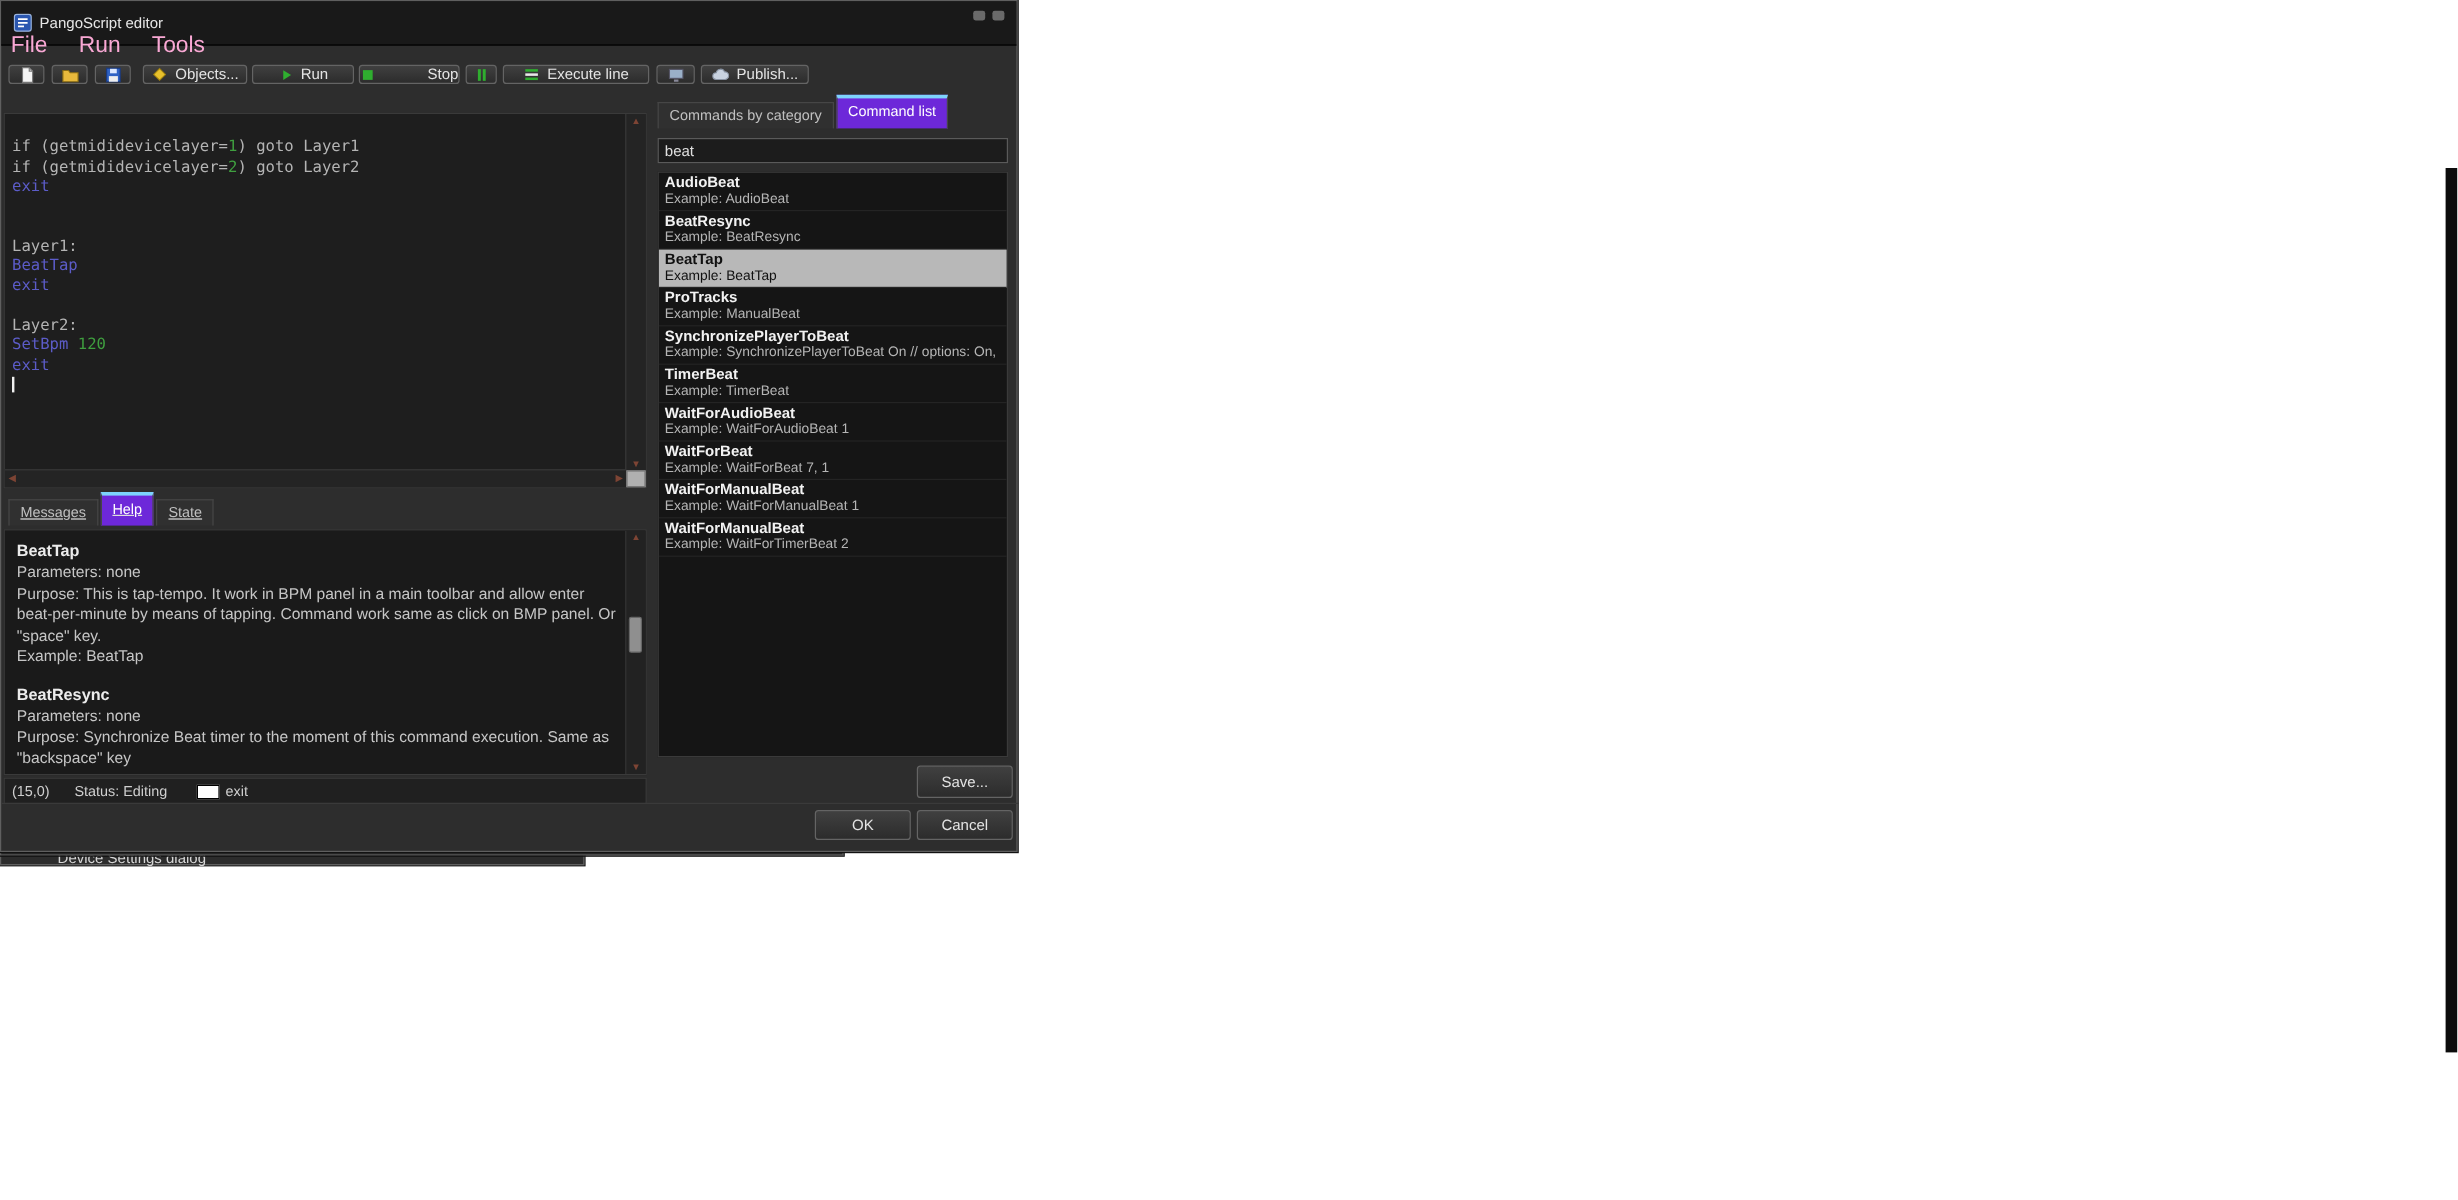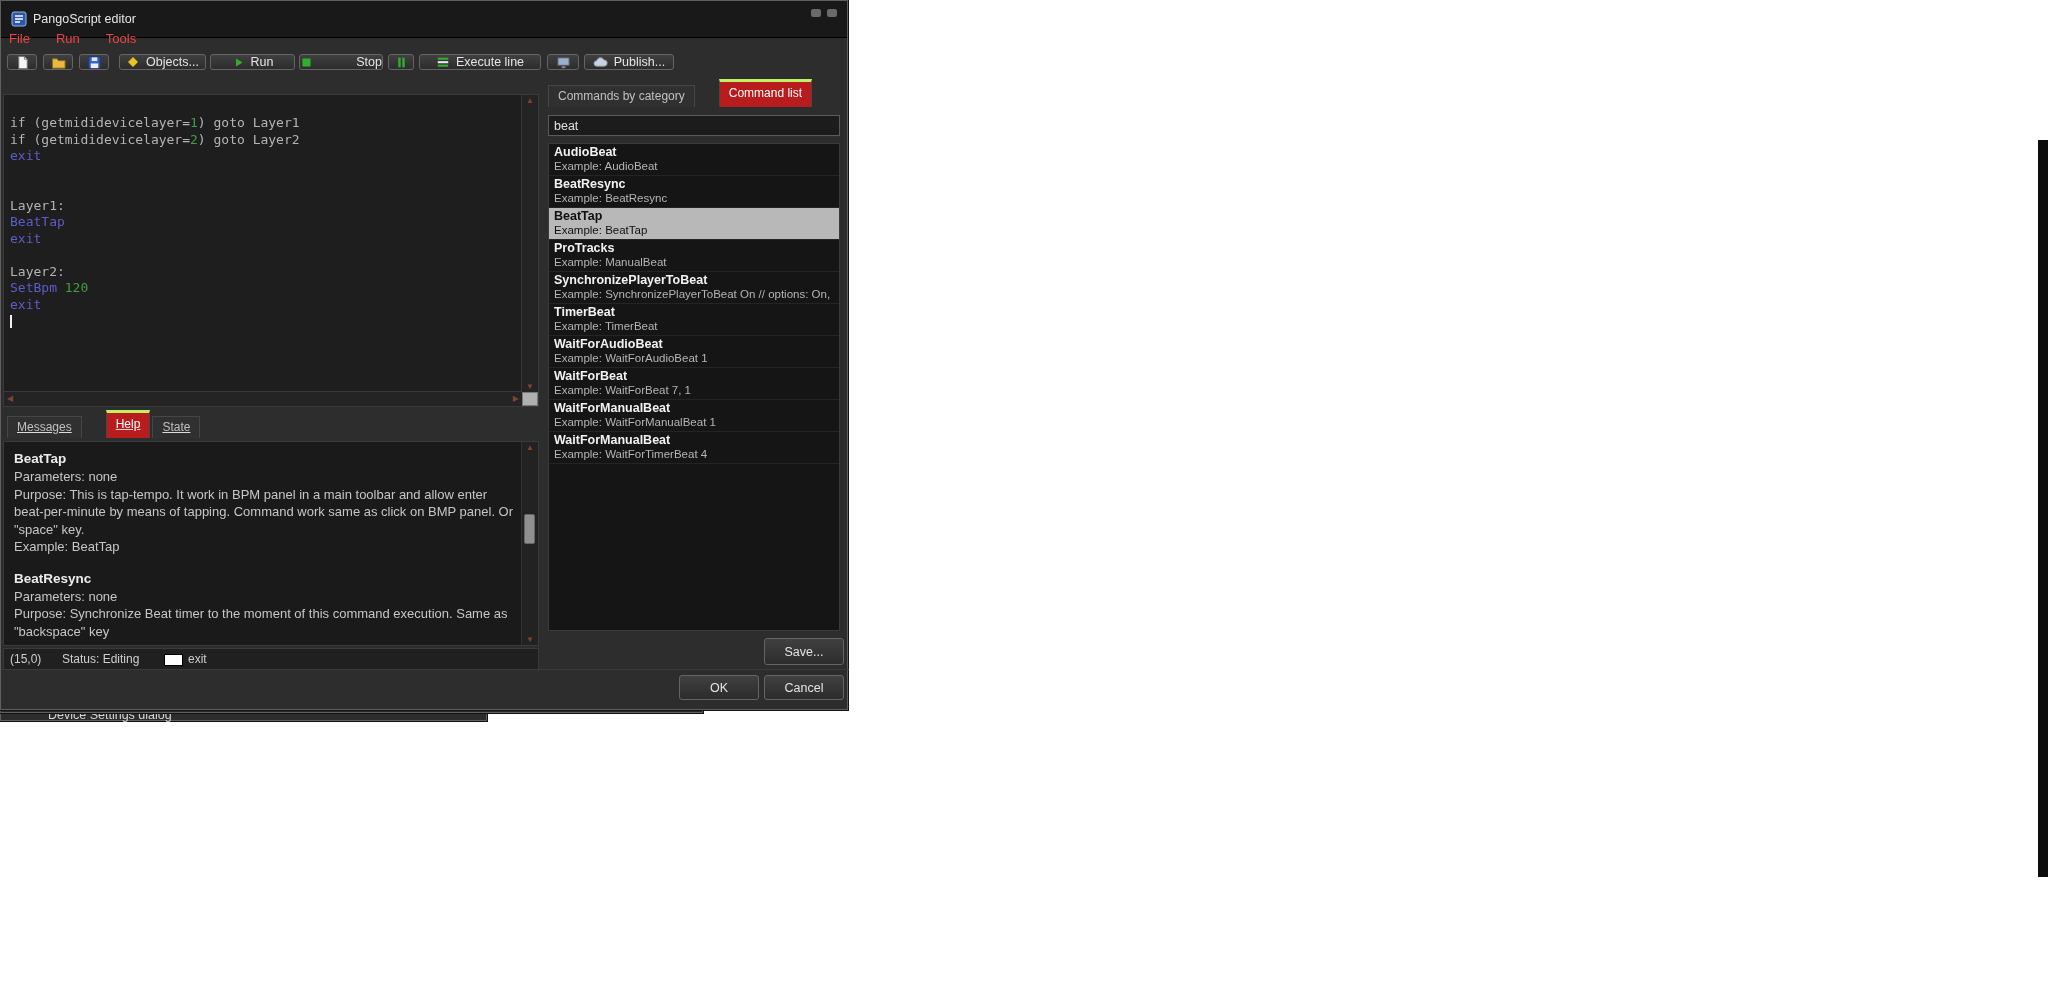--- a/index.html
+++ b/index.html
@@ -7,21 +7,21 @@
           font-family:"Liberation Sans",sans-serif;color:#ddd;font-size:13px;}
   .win{position:absolute;background:#2c2c2c;border:1px solid #5f5f5f;outline:1px solid #121212;box-sizing:border-box;}
   .titlebar{position:absolute;left:0;top:0;right:0;height:37px;background:#191919;border-bottom:1px solid #000;
             display:flex;align-items:center;padding:0 10px;box-sizing:border-box;font-size:12.5px;}
   .btn{position:absolute;display:flex;align-items:center;justify-content:center;gap:6px;
        background:linear-gradient(#404040,#2c2c2c);border:1px solid #646464;border-radius:3px;
        color:#e4e4e4;font-size:12.5px;box-sizing:border-box;cursor:default;}
   .tabs{position:absolute;display:flex;align-items:flex-end;height:27px;}
   .tab{height:21px;line-height:21px;padding:0 9px;background:#303030;border:1px solid #464646;border-bottom:none;
        color:#c0c0c0;font-size:12px;margin-right:2px;white-space:nowrap;}
-  .tab.active{height:25px;line-height:23px;background:#b91c1c;color:#ffffff;border-top:3px solid #bef264;margin-left:22px;}
+  .tab.active{height:25px;line-height:23px;background:#6d28d9;color:#ffffff;border-top:3px solid #7dd3fc;}
   .icon{display:inline-block;vertical-align:middle;}
   .sep-line{position:absolute;height:1px;background:#3a3a3a;}
   
   .win-left{left:0;top:137;width:487px;height:721px;}
   .win-left .titlebar span{color:#686868;}
   .tool-big{position:absolute;width:66px;height:44px;display:flex;flex-direction:column;align-items:center;justify-content:center;
             gap:2px;background:#2f2f2f;border:1px solid #5e5e5e;font-size:12px;color:#e0e0e0;box-sizing:border-box;}
   .lw-items{position:absolute;left:22px;top:126px;width:448px;display:flex;flex-direction:column;gap:7px;}
   .lw-item{position:relative;height:60px;background:#1d1d1d;border:1px solid #111;box-sizing:border-box;}
   .lw-item-title{position:absolute;left:9px;top:7px;font-size:13px;color:#dcdcdc;}
@@ -60,21 +60,21 @@
   .pv-line{height:13px;line-height:13px;font-size:12px;color:#c8c8c8;white-space:pre;}
   .pscroll{position:absolute;top:0;right:0;bottom:0;width:14px;background:#222;border-left:1px solid #333;}
   .pscroll .arr{position:absolute;width:100%;text-align:center;font-size:8px;color:#7d4434;height:11px;line-height:11px;}
   .pscroll .arr.up{top:0;} .pscroll .arr.dn{bottom:0;}
   
   .win-right{left:1190;top:143;width:848px;height:710px;background:#2d2d2d;}
   .win-right .titlebar span.title-text{color:#e6e6e6;margin-left:6px;}
   .win-dots{position:absolute;right:10px;top:8px;display:flex;gap:6px;}
   .win-dots i{width:10px;height:8px;background:#6a6a6a;border-radius:2px;}
   .menubar{position:absolute;left:0;top:26px;height:22px;display:flex;align-items:center;padding-left:8px;gap:26px;}
-  .menu-item{font-size:13px;color:#ef4444;}
+  .menu-item{font-size:19px;color:#f9a8d4;}
   .rtool{position:absolute;height:16px;top:53px;}
   .editor{position:absolute;left:2px;top:93px;width:536px;height:313px;background:#1e1e1e;border:1px solid #3a3a3a;box-sizing:border-box;}
   .code{position:absolute;left:0;top:0;right:16px;bottom:14px;overflow:hidden;padding:20px 0 0 6px;
         font-family:"DejaVu Sans Mono",monospace;font-size:13px;}
   .code-line{height:16.5px;line-height:16.5px;white-space:pre;}
   .tok-p{color:#b4b4b4;} .tok-k{color:#5c5cc8;} .tok-n{color:#3f9f3f;}
   .caret{display:inline-block;width:2px;height:13px;background:#f0f0f0;vertical-align:middle;}
   .escroll-v{position:absolute;top:0;right:0;bottom:14px;width:16px;background:#242424;border-left:1px solid #383838;}
   .escroll-v .arr{position:absolute;width:100%;text-align:center;font-size:8px;color:#7d4434;}
   .escroll-h{position:absolute;left:0;right:16px;bottom:0;height:14px;background:#242424;border-top:1px solid #383838;}
@@ -672,21 +672,21 @@
           <div class="cmd-item">
             <div class="cmd-name">WaitForBeat</div>
             <div class="cmd-ex">Example: WaitForBeat 7, 1</div>
           </div>
           <div class="cmd-item">
             <div class="cmd-name">WaitForManualBeat</div>
             <div class="cmd-ex">Example: WaitForManualBeat 1</div>
           </div>
           <div class="cmd-item">
             <div class="cmd-name">WaitForManualBeat</div>
-            <div class="cmd-ex">Example: WaitForTimerBeat 4</div>
+            <div class="cmd-ex">Example: WaitForTimerBeat 2</div>
           </div>
         </div>
     </div>
 
     <button class="btn" style="left:763px;top:637px;width:80px;height:27px;">Save...</button>
     <div class="sep-line" style="left:0;top:668px;width:848px;"></div>
     <button class="btn" style="left:678px;top:674px;width:80px;height:25px;">OK</button>
     <button class="btn" style="left:763px;top:674px;width:80px;height:25px;">Cancel</button>
   </div>
 

